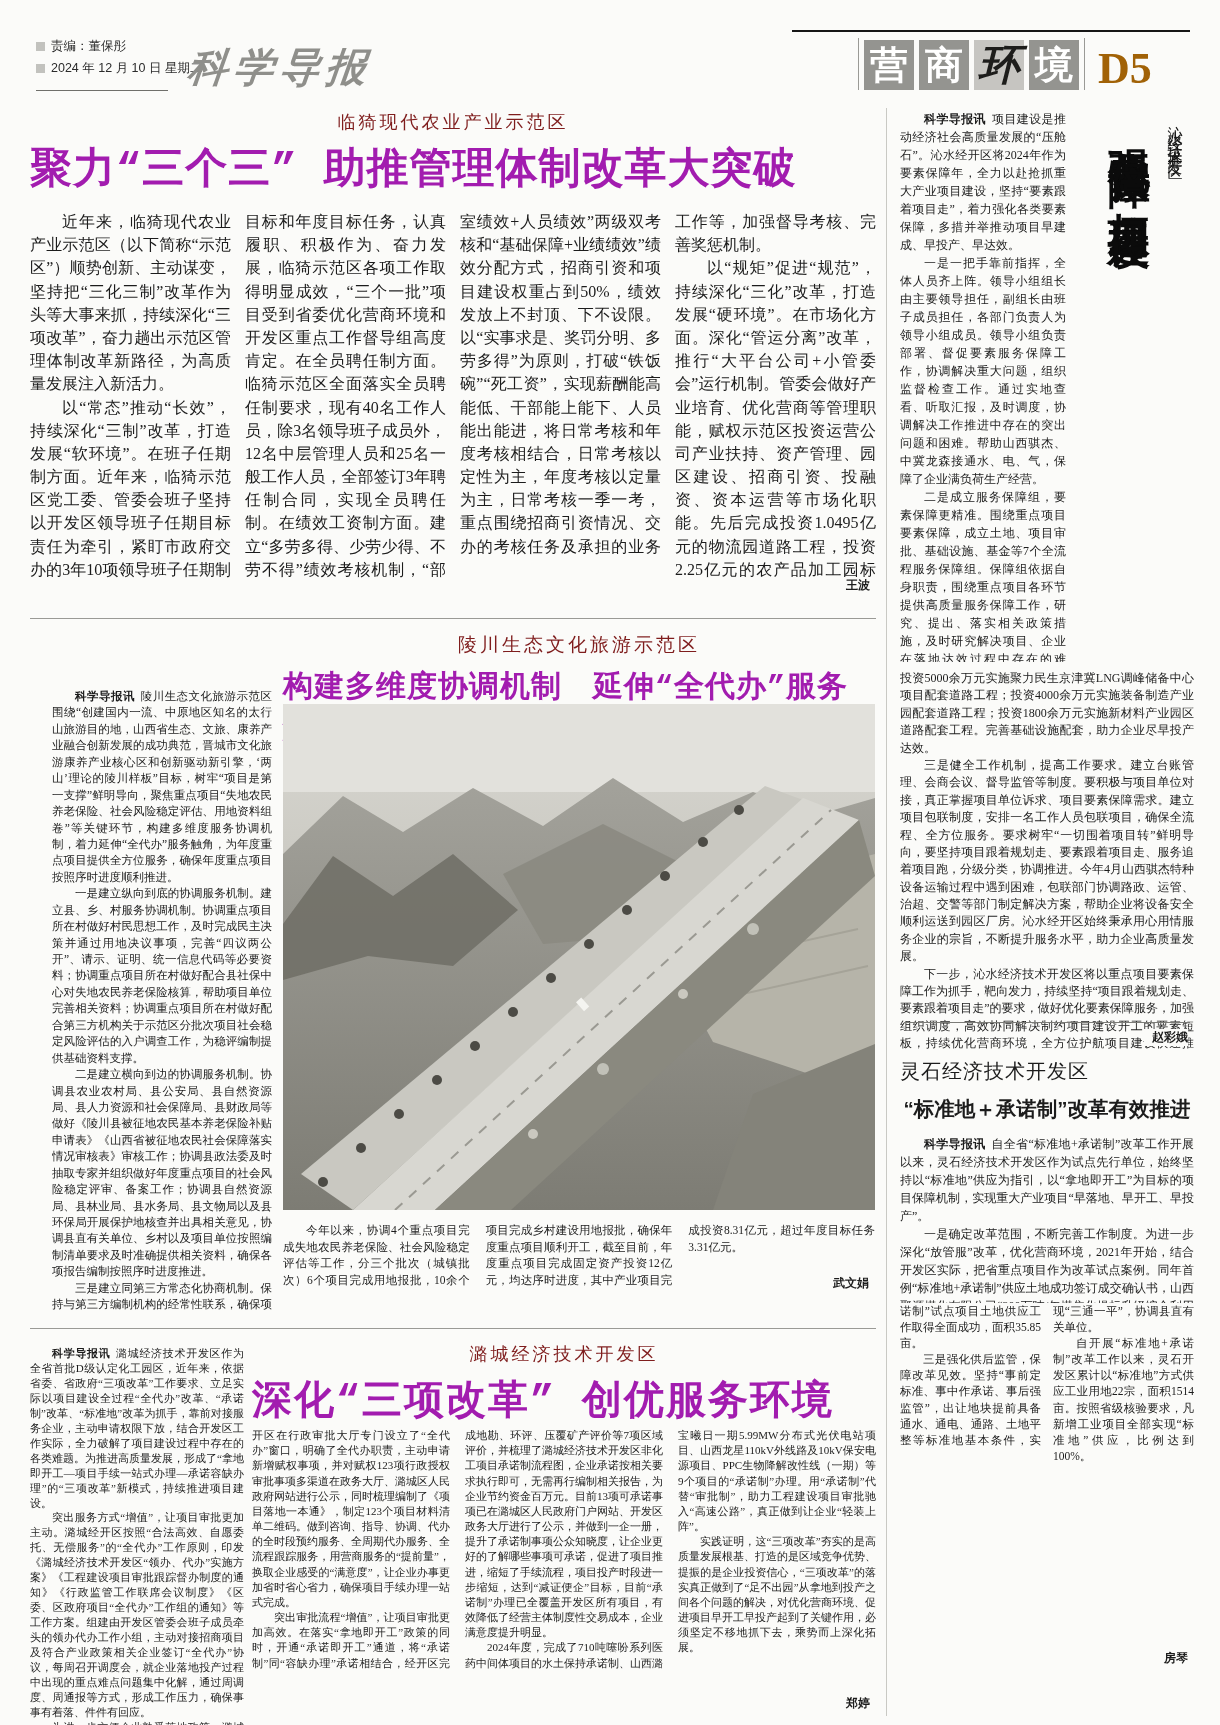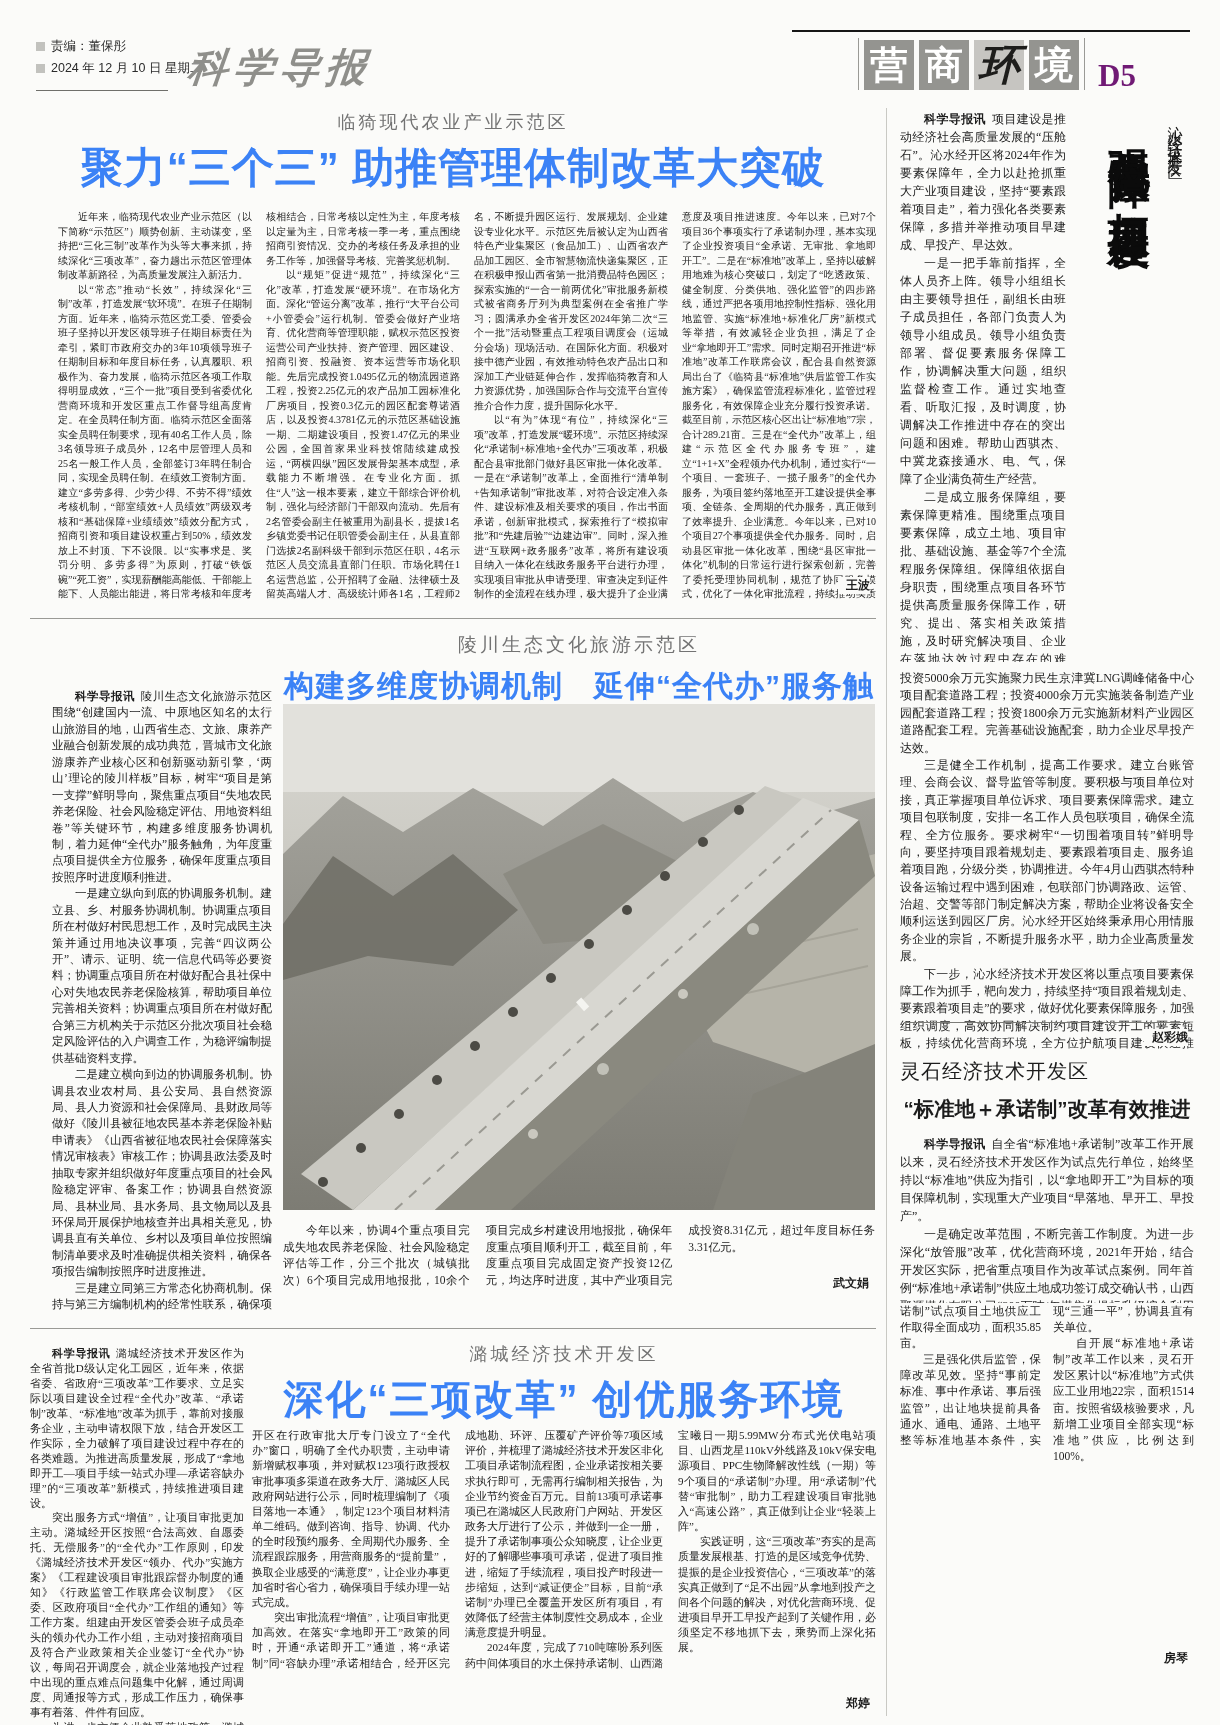--- a/index.html
+++ b/index.html
@@ -17,28 +17,28 @@
   .meta{font-family:"Liberation Sans","DejaVu Sans",sans-serif;font-size:12.5px;color:#2b2b2b;line-height:1.75;}
   .meta .sq{display:inline-block;width:9px;height:9px;background:#c2c2be;margin-right:6px;vertical-align:-1px;}
   .masthead{font-size:40px;font-weight:700;font-style:italic;color:#8f8f8b;letter-spacing:6px;transform:skewX(-6deg);}
   .banner{display:flex;align-items:flex-end;gap:5px;}
   .bbox{width:50px;height:50px;display:flex;align-items:center;justify-content:center;
         background:#949490;color:#fff;font-size:38px;font-weight:900;
         font-family:"Liberation Sans","DejaVu Sans",sans-serif;}
   .bbox.light{background:#c6c5c1;color:#1d1d1b;font-family:"Liberation Serif","DejaVu Serif",serif;
         font-style:italic;font-weight:700;font-size:42px;transform:none;}
   .bsep{width:1px;height:52px;background:#9a9a96;}
-  .pageno{font-size:31px;font-weight:700;line-height:.95;margin-left:8px;color:#701a75;}
-  
-  .kicker{font-size:18px;letter-spacing:3px;color:#737373;text-align:center;}
-  .headline{font-weight:900;color:#3b82f6;text-align:center;
-            font-family:Liberation Sans, sans-serif;}
+  .pageno{font-size:44px;font-weight:700;line-height:.95;margin-left:8px;color:#a16207;}
+  
+  .kicker{font-size:18px;letter-spacing:3px;color:#7f1d1d;text-align:center;}
+  .headline{font-weight:900;color:#a21caf;text-align:left;
+            font-family:Liberation Mono, monospace;}
   
   #linyi-cols{column-count:4;column-gap:14px;height:392px;overflow:hidden;
-              font-size:10px;line-height:1.45;margin-left:28px;}
+              font-size:16px;line-height:1.45;}
   
   #qinshui-top{display:flex;gap:8px;height:552px;overflow:hidden;}
   #qinshui-body{width:166px;font-size:12px;line-height:1.5;overflow:hidden;}
   #qinshui-vtitle{writing-mode:vertical-rl;font-size:42px;font-weight:900;letter-spacing:3px;
                   line-height:1;width:76px;text-align:left;padding-top:6px;color:#0b0b0b;}
   #qinshui-vkicker{writing-mode:vertical-rl;font-size:15px;letter-spacing:5px;width:26px;padding-top:4px;color:#111;}
   #qinshui-wide{position:relative;margin-top:8px;height:384px;overflow:hidden;font-size:12px;line-height:1.45;}
   
   #lingshi-head{font-size:20px;letter-spacing:1px;text-align:left;margin:0 0 10px 0;}
   #lingshi-title{font-size:20.5px;font-weight:900;text-align:center;letter-spacing:0;

